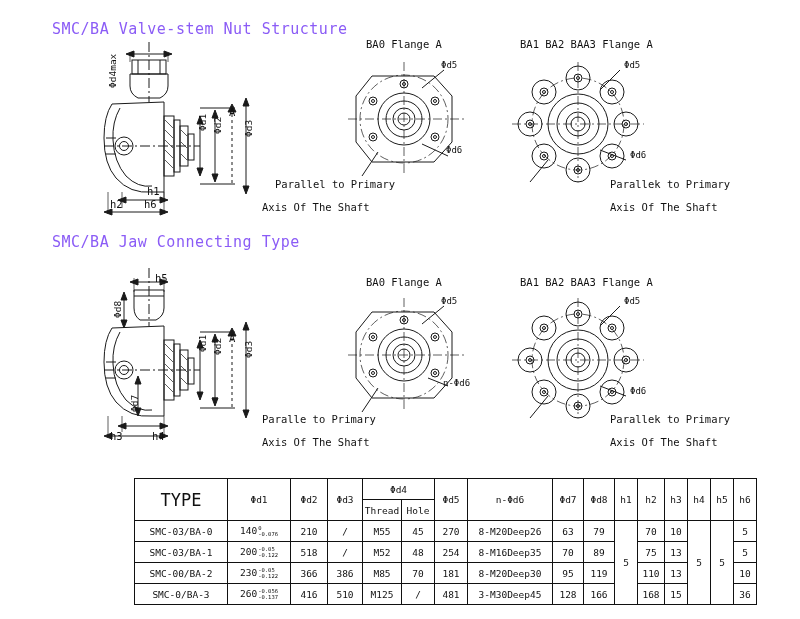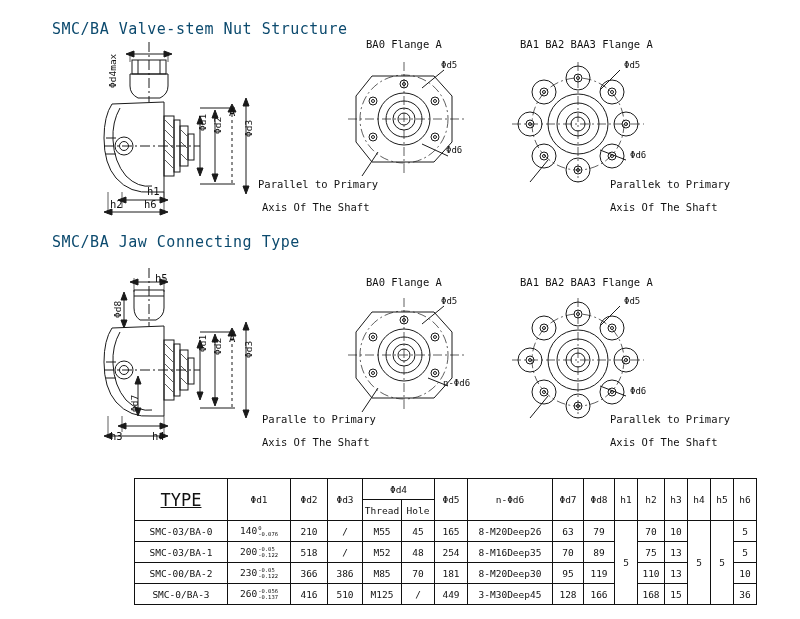--- a/index.html
+++ b/index.html
@@ -4,21 +4,21 @@
 <style>
   html,body{margin:0;padding:0;}
   body{
     width:800px;height:619px;position:relative;
     background:#ffffff;
     font-family:"DejaVu Sans Mono", monospace;
     color:#1a1a1a;
     overflow:hidden;
   }
   .abs{position:absolute;}
-  .ttl{font-family:"DejaVu Sans Mono", monospace;font-size:15px;letter-spacing:.5px;color:#0c4a6e;white-space:nowrap;}
+  .ttl{font-family:"DejaVu Sans Mono", monospace;font-size:15px;letter-spacing:.5px;color:#8b5cf6;white-space:nowrap;}
   .lbl{font-family:"DejaVu Sans Mono", monospace;font-size:10.5px;color:#111;white-space:nowrap;}
   .lbl-sm{font-family:"DejaVu Sans Mono", monospace;font-size:9px;color:#111;white-space:nowrap;}
   .lbl-v{font-family:"DejaVu Sans Mono", monospace;font-size:9.5px;color:#111;white-space:nowrap;
          transform-origin:0 0;transform:rotate(-90deg);}
   svg{display:block;}
   
   .tbl-wrap{position:absolute;left:134px;top:478px;}
   table.spec{border-collapse:collapse;font-family:"DejaVu Sans Mono", monospace;}
   table.spec th, table.spec td{
     border:1px solid #111;
@@ -152,21 +152,21 @@
     <line x1="74" y1="32" x2="96" y2="14"></line>
 
     <line x1="74" y1="88" x2="100" y2="100"></line>
 
     <line x1="30" y1="96" x2="14" y2="120"></line>
   </g>
 </svg>
 </div>
 <div class="abs lbl-sm" style="left:441px;top:60px;">Φd5</div>
 <div class="abs lbl-sm" style="left:446px;top:145px;">Φd6</div>
-<div class="abs lbl" style="left:258px;top:178px;">Parallel to Primary</div>
+<div class="abs lbl" style="left:275px;top:178px;">Parallel to Primary</div>
 <div class="abs lbl" style="left:262px;top:201px;">Axis Of The Shaft</div>
 
 <div class="abs lbl" style="left:520px;top:38px;">BA1 BA2 BAA3  Flange A</div>
 <div class="abs" style="left:508px;top:56px;">
 <svg width="150" height="128" viewBox="0 0 150 128">
   <g fill="none" stroke="#1a1a1a" stroke-width="1">
 
     <g>
       <circle cx="70" cy="22" r="12"></circle>
       <circle cx="104" cy="36" r="12"></circle>
@@ -377,21 +377,21 @@
 </div>
 <div class="abs lbl-sm" style="left:624px;top:296px;">Φd5</div>
 <div class="abs lbl-sm" style="left:630px;top:386px;">Φd6</div>
 <div class="abs lbl" style="left:610px;top:413px;">Parallek to Primary</div>
 <div class="abs lbl" style="left:610px;top:436px;">Axis Of The Shaft</div>
 
 <div class="tbl-wrap">
 <table class="spec">
   <thead>
     <tr>
-      <th rowspan="2" class="type-head" style="width:92px;text-decoration:underline;">TYPE</th>
+      <th rowspan="2" class="type-head" style="width:92px;">TYPE</th>
       <th rowspan="2" style="width:62px;">Φd1</th>
       <th rowspan="2" style="width:36px;">Φd2</th>
       <th rowspan="2" style="width:34px;">Φd3</th>
       <th colspan="2">Φd4</th>
       <th rowspan="2" style="width:32px;">Φd5</th>
       <th rowspan="2" style="width:84px;">n-Φd6</th>
       <th rowspan="2" style="width:30px;">Φd7</th>
       <th rowspan="2" style="width:30px;">Φd8</th>
       <th rowspan="2" style="width:22px;">h1</th>
       <th rowspan="2" style="width:26px;">h2</th>
@@ -409,21 +409,21 @@
 
     <tr>
       <td class="typ">SMC-03/BA-0</td>
       <td>
         <span class="tolwrap"><span>140</span><span class="tol"><i>0</i><i>-0.076</i></span></span>
       </td>
       <td>210</td>
       <td>/</td>
       <td>M55</td>
       <td>45</td>
-      <td>165</td>
+      <td>270</td>
       <td class="nowrap">8-M20Deep26</td>
       <td>63</td>
       <td>79</td>
       <td rowspan="4">5</td>
       <td>70</td>
       <td>10</td>
       <td rowspan="4">5</td>
       <td rowspan="4">5</td>
       <td>5</td>
     </tr>
@@ -466,21 +466,21 @@
 
     <tr>
       <td class="typ">SMC-0/BA-3</td>
       <td>
         <span class="tolwrap"><span>260</span><span class="tol"><i>-0.056</i><i>-0.137</i></span></span>
       </td>
       <td>416</td>
       <td>510</td>
       <td>M125</td>
       <td>/</td>
-      <td>449</td>
+      <td>481</td>
       <td class="nowrap">3-M30Deep45</td>
       <td>128</td>
       <td>166</td>
       <td>168</td>
       <td>15</td>
       <td>36</td>
     </tr>
   </tbody>
 </table>
 </div>

